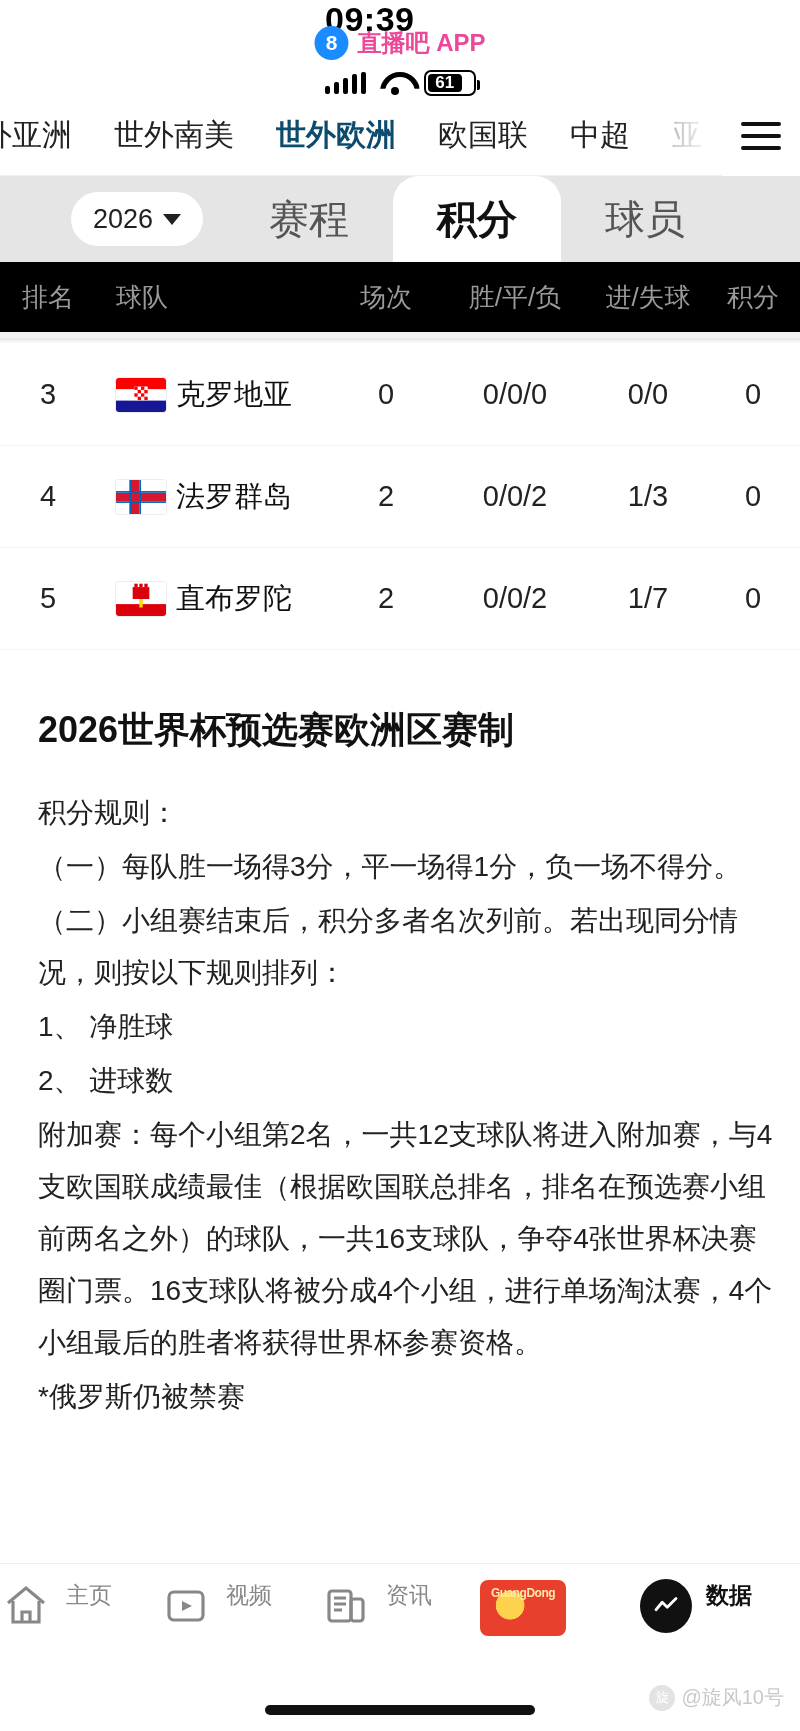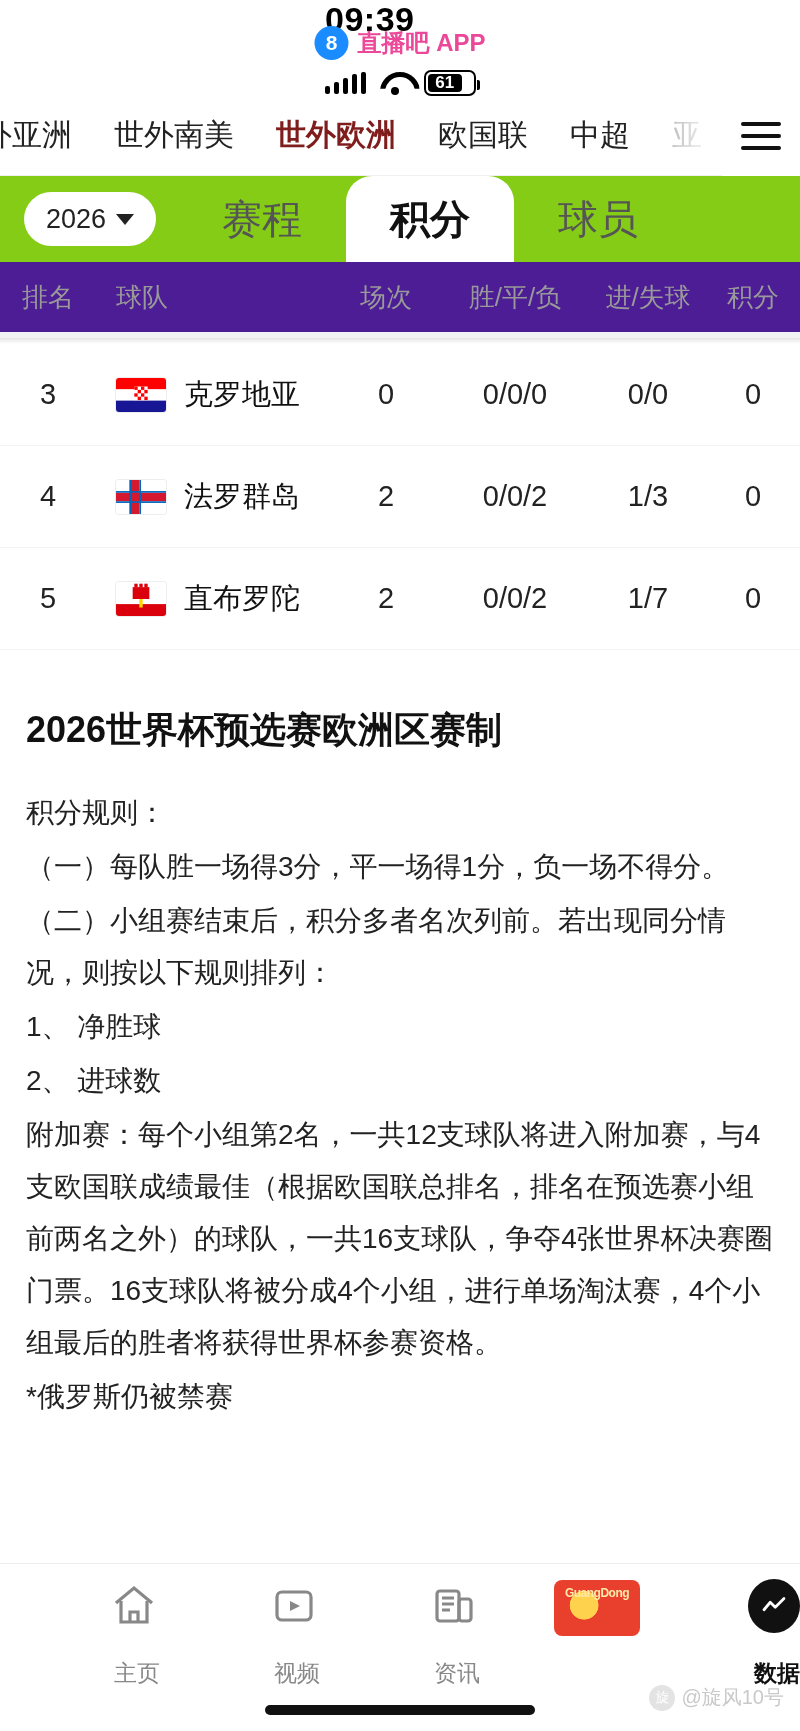--- a/index.html
+++ b/index.html
@@ -118,44 +118,45 @@
     margin-left: -18px;
     padding-right: 10px;
     white-space: nowrap;
   }
   .topnav-item {
     font-size: 30px;
     color: #222;
     font-weight: 500;
     flex: 0 0 auto;
   }
-  .topnav-item.active { color: #7f1d1d; font-weight: 700; }
+  .topnav-item.active { color: #0c4a6e; font-weight: 700; }
   .topnav-item.faded { color: #bbb; }
   .topnav-fade {
     position: absolute; right: 78px; top: 0; bottom: 0; width: 52px;
     background: linear-gradient(to right, rgba(255,255,255,0), #fff 85%);
   }
   .hamburger {
     width: 78px; height: 80px;
     display: flex; flex-direction: column; justify-content: center;
     align-items: center; gap: 8px;
     background: #fff;
     position: relative; z-index: 2;
   }
   .hamburger i { display:block; width: 40px; height: 4px; background:#111; border-radius:2px; }
 
   
   .subtabs {
     height: 86px;
     display: flex;
     align-items: center;
-    background: #84cc16;
+    background: #e5e5e5;
     padding: 0 24px;
     gap: 0;
     position: relative;
+    justify-content: center;
   }
   .season-select {
     background: #fff;
     border-radius: 36px;
     height: 54px;
     padding: 0 22px;
     display: flex; align-items: center; gap: 10px;
     font-size: 27px; color: #222; font-weight: 500;
     margin-right: 22px;
   }
@@ -177,51 +178,52 @@
     border-radius: 26px 26px 0 0;
   }
 
   
   .table-head {
     display: flex;
     align-items: center;
     height: 76px;
     font-size: 26px;
     color: #999;
-    background: #4c1d95;
+    background: #000000;
     border-bottom: 6px solid #f2f3f5;
   }
   .col-rank   { width: 96px;  text-align: center; flex: 0 0 96px; }
   .col-team   { width: 236px; flex: 0 0 236px; padding-left: 20px; }
   .col-played { width: 108px; text-align: center; flex: 0 0 108px; }
   .col-wdl    { width: 150px; text-align: center; flex: 0 0 150px; }
   .col-goals  { width: 116px; text-align: center; flex: 0 0 116px; }
   .col-points { flex: 1 1 auto; text-align: center; }
 
   .table-row {
     display: flex;
     align-items: center;
     height: 102px;
     font-size: 29px;
     color: #222;
     border-bottom: 1px solid #f4f4f4;
   }
-  .team-cell { display: flex; align-items: center; gap: 18px; }
+  .team-cell { display: flex; align-items: center; gap: 10px; }
   .flag {
     width: 50px; height: 34px;
     border-radius: 3px;
     overflow: hidden;
     flex: 0 0 50px;
     box-shadow: 0 0 0 1px rgba(0,0,0,0.07);
   }
   .team-name { font-size: 29px; color: #111; }
 
   
   .rules {
     padding: 56px 22px 24px 26px;
+    margin-left: 12px;
   }
   .rules h2 {
     font-size: 36px;
     font-weight: 700;
     color: #111;
     margin-bottom: 32px;
   }
   .rules p {
     font-size: 28px;
     line-height: 52px;
@@ -235,21 +237,21 @@
     left: 0; right: 0; bottom: 0;
     height: 168px;
     background: #fff;
     border-top: 1px solid #eee;
     display: flex;
     align-items: flex-start;
     padding-top: 16px;
   }
   .tabitem {
     flex: 1;
-    display: flex; flex-direction: column; align-items: flex-end; gap: 26px;
+    display: flex; flex-direction: row; align-items: flex-start; gap: 14px;
     font-size: 23px; color: #888;
   }
   .tabitem.active { color: #111; font-weight: 600; }
   .tabicon { width: 52px; height: 52px; display:flex; align-items:center; justify-content:center; }
   .mascot {
     width: 86px; height: 56px; border-radius: 8px;
     background: radial-gradient(circle at 35% 45%, #ffd24d 0 22%, #e8402c 23% 100%);
     position: relative; overflow: hidden;
   }
   .mascot::after {

